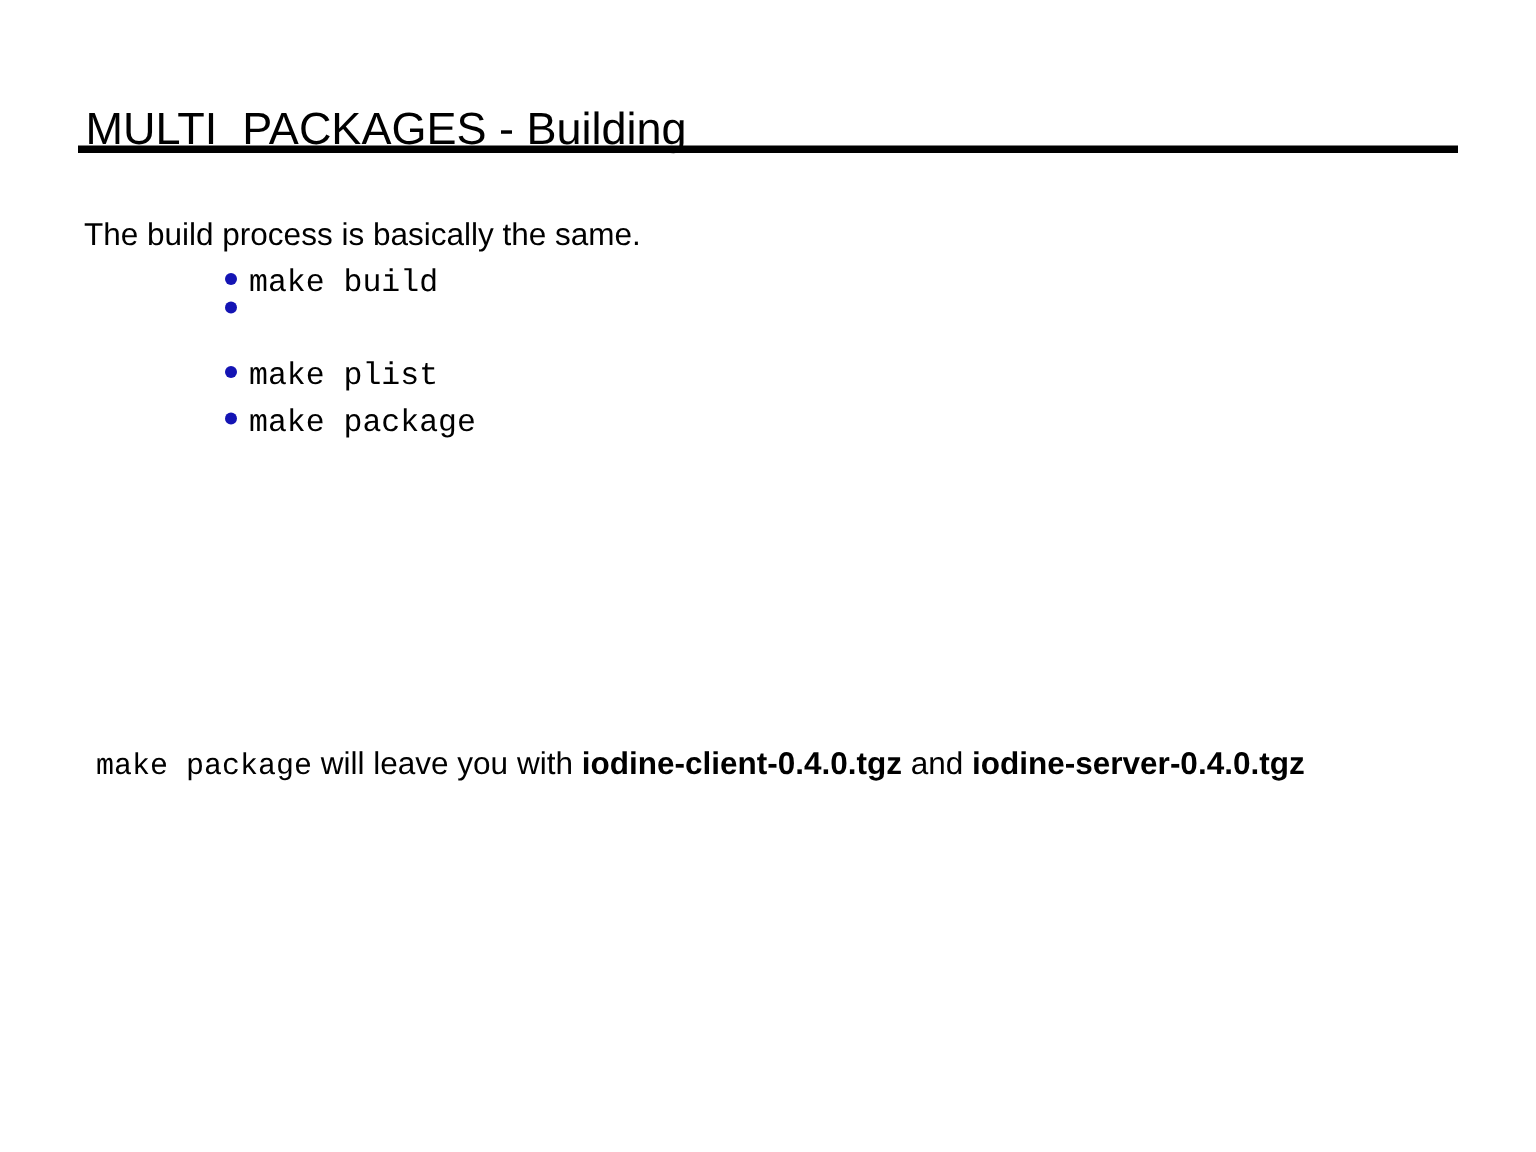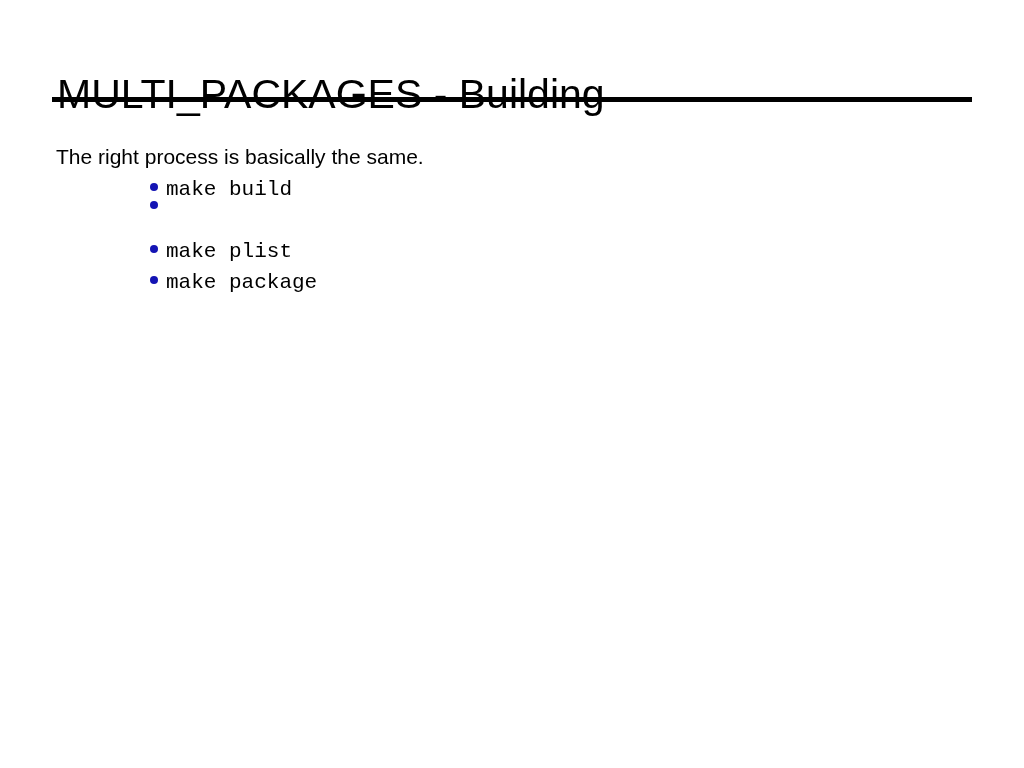--- a/index.html
+++ b/index.html
@@ -17,21 +17,21 @@
   .slide {
     position: relative;
     width: 1024px;
     height: 768px;
     box-sizing: border-box;
   }
   .slide-title {
     position: absolute;
     left: 57px;
     top: 47px;
-    font-size: 41px;
+    font-size: 30px;
     font-weight: normal;
     line-height: 40px;
     letter-spacing: 0px;
     white-space: nowrap;
   }
   .title-rule {
     position: absolute;
     left: 52px;
     top: 97px;
     width: 920px;
@@ -98,35 +98,38 @@
   }
 </style>
 </head>
 <body>
 
 <div class="slide">
 
   <h1 class="slide-title">MULTI_PACKAGES - Building</h1>
   <div class="title-rule"></div>
 
-  <div class="intro-line">The right process is basically the same.</div>
+  <div class="intro-line">The build process is basically the same.</div>
 
   <ul class="bullet-list">
     <li>
       <span class="bullet-dot"></span>
       <span>make build</span>
     </li>
     <li>
       <span class="bullet-dot"></span>
     </li>
     <li>
       <span class="bullet-dot"></span>
       <span>make plist</span>
     </li>
     <li>
       <span class="bullet-dot"></span>
       <span>make package</span>
     </li>
   </ul>
 
 
+  <p class="para para-package">
+    <span class="mono">make package</span><span> will leave you with </span><span class="bold">iodine-client-0.4.0.tgz</span><span> and </span><span class="bold">iodine-server-0.4.0.tgz</span>
+  </p>
 
 </div>
 
 </body></html>

